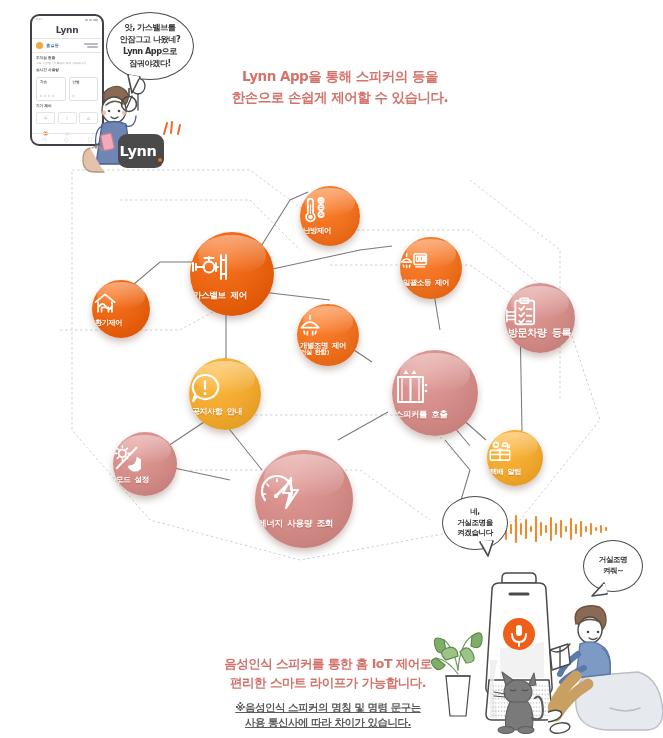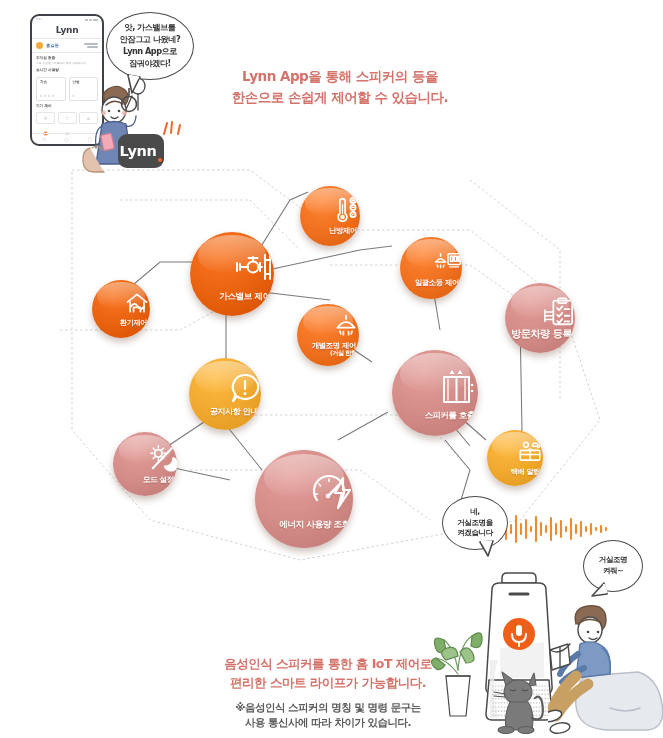--- a/index.html
+++ b/index.html
@@ -18,26 +18,27 @@
 
   
   .net { position: absolute; left: 0; top: 0; width: 663px; height: 738px; }
 
   
   .node {
     position: absolute;
     border-radius: 50%;
     display: flex;
     flex-direction: column;
-    align-items: flex-end;
+    align-items: flex-start;
     justify-content: center;
     text-align: center;
     color: #fff;
     overflow: hidden;
     box-shadow: 0 4px 7px rgba(80,40,20,.28);
+    font-family: Liberation Mono, monospace;
   }
   .node::before {
     content: "";
     position: absolute;
     left: 9%; top: 4%;
     width: 82%; height: 46%;
     border-radius: 50% 50% 46% 46%;
     background: linear-gradient(to bottom, rgba(255,255,255,.42), rgba(255,255,255,0));
     pointer-events: none;
   }
@@ -76,21 +77,21 @@
     width: 300px;
     text-align: center;
   }
   .bottom-main {
     font-size: 12.5px; font-weight: 700; line-height: 1.5;
     letter-spacing: -.5px; color: #d4736b;
   }
   .bottom-note {
     margin-top: 7px;
     font-size: 10.5px; font-weight: 700; line-height: 1.45;
-    letter-spacing: -.5px; color: #5b5b5b;
+    letter-spacing: -.5px; color: #5b5b5b; text-decoration: underline;
   }
 
   
   .phone {
     position: absolute; left: 30px; top: 14px;
     width: 74px; height: 132px;
     border: 2px solid #3f4248;
     border-radius: 9px;
     background: #fff;
     overflow: hidden;

